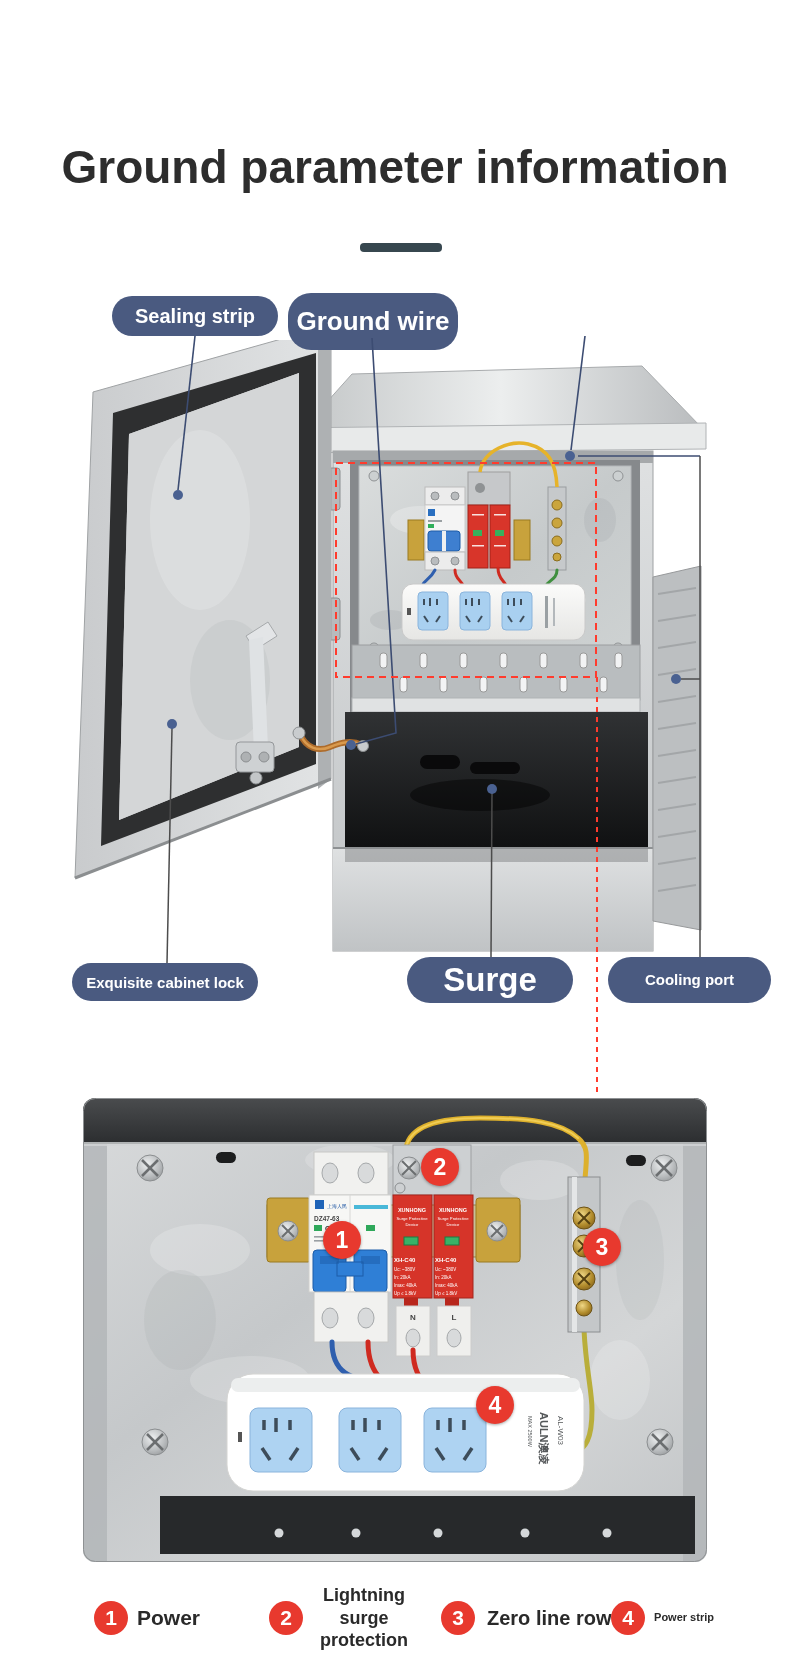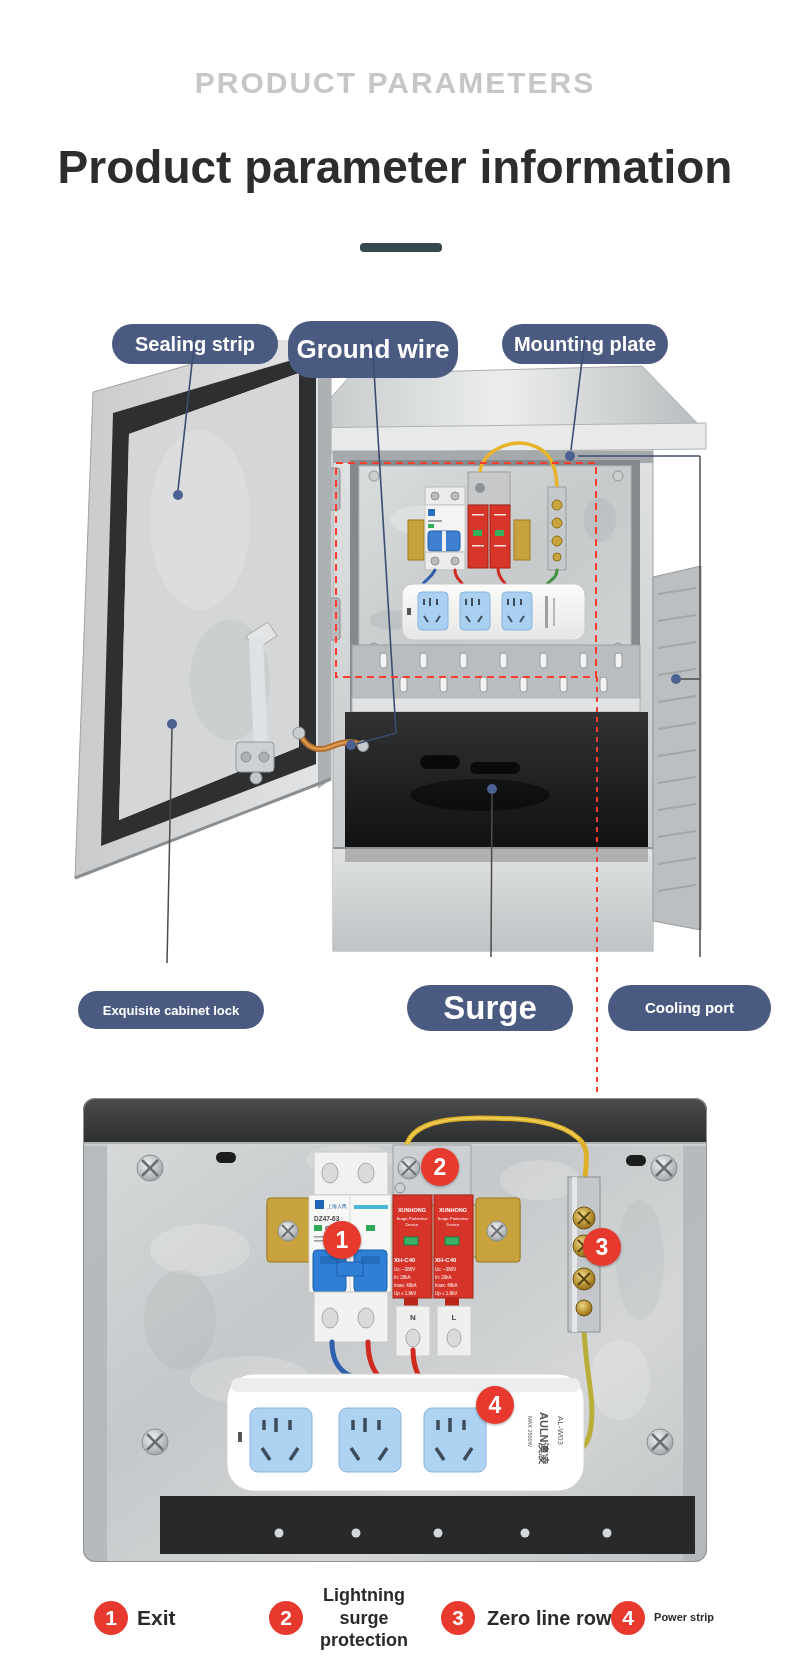--- a/index.html
+++ b/index.html
@@ -7,25 +7,25 @@
         font-family:"Liberation Sans",sans-serif;}
   
   .eyebrow{position:absolute;left:0;top:66px;width:790px;text-align:center;
            font-size:30px;font-weight:600;letter-spacing:2px;color:#c6c6c6;}
   .title{position:absolute;left:0;top:140px;width:790px;text-align:center;
          font-size:46px;font-weight:bold;color:#2d2d2d;}
   .divider{position:absolute;left:360px;top:243px;width:82px;height:9px;
            background:#37474f;border-radius:4px;}
   
   .pill{position:absolute;background:#4a5a80;color:#fff;font-weight:bold;
-        display:flex;align-items:center;justify-content:center;text-align:left;z-index:4;margin-top:28px;}
+        display:flex;align-items:center;justify-content:center;text-align:left;z-index:4;}
   .pill-sealing{left:112px;top:296px;width:166px;height:40px;border-radius:20px;font-size:20px;}
   .pill-ground{left:288px;top:293px;width:170px;height:57px;border-radius:23px;font-size:26px;}
   .pill-mounting{left:502px;top:296px;width:166px;height:40px;border-radius:20px;font-size:20px;}
-  .pill-lock{left:78px;top:963px;width:186px;height:38px;border-radius:19px;font-size:13px;}
+  .pill-lock{left:72px;top:963px;width:186px;height:38px;border-radius:19px;font-size:15px;}
   .pill-exit{left:407px;top:957px;width:166px;height:46px;border-radius:23px;font-size:33px;}
   .pill-cooling{left:608px;top:957px;width:163px;height:46px;border-radius:23px;
                 font-size:15px;line-height:1.15;padding:0 22px;box-sizing:border-box;}
   
   .photo-svg{position:absolute;z-index:1;}
   #photo1{left:55px;top:340px;}
   #photo2{left:83px;top:1098px;}
   #annot{position:absolute;left:0;top:0;z-index:5;pointer-events:none;}
   
   .marker{position:absolute;width:38px;height:38px;border-radius:50%;background:#e8392e;
@@ -43,22 +43,21 @@
   .lgl1{left:137px;top:1601px;height:34px;font-size:21px;}
   .lgl2{left:303px;top:1598px;width:122px;height:40px;font-size:18px;line-height:1.25;}
   .lgl3{left:487px;top:1601px;height:34px;font-size:20px;}
   .lgl4{left:652px;top:1598px;width:64px;height:40px;font-size:11px;line-height:1.25;}
 </style>
 </head>
 <body>
 
 <div class="page">
 
-  <div class="eyebrow">PRODUCT PARAMETERS</div>
-  <div class="title">Product parameter information</div>
+  <div class="title">Ground parameter information</div>
   <div class="divider"></div>
 
   <svg id="photo1" class="photo-svg" width="700" height="625" viewBox="55 340 700 625">
     <defs>
       <linearGradient id="gSteel" x1="0" y1="0" x2="1" y2="0">
         <stop offset="0" stop-color="#c3c6c7"></stop>
           <stop offset="0.5" stop-color="#eceeee"></stop>
           <stop offset="1" stop-color="#b9bcbe"></stop>
       </linearGradient>
       <linearGradient id="gSteelV" x1="0" y1="0" x2="0" y2="1">
@@ -517,32 +516,31 @@
       <circle cx="172" cy="724" r="5"></circle>
     </g>
     <g fill="none" stroke="#ff3b2d" stroke-width="2">
       <rect x="336" y="463" width="260" height="214" stroke-dasharray="7 5"></rect>
       <line x1="597" y1="677" x2="597" y2="1097" stroke-dasharray="5 5"></line>
     </g>
   </svg>
 
   <div class="pill pill-sealing">Sealing strip</div>
   <div class="pill pill-ground">Ground wire</div>
-  <div class="pill pill-mounting">Mounting plate</div>
   <div class="pill pill-lock">Exquisite cabinet lock</div>
   <div class="pill pill-exit">Surge</div>
   <div class="pill pill-cooling">Cooling port</div>
 
   <div class="marker m1">1</div>
   <div class="marker m2">2</div>
   <div class="marker m3">3</div>
   <div class="marker m4">4</div>
 
   <div class="lg-circle lgc1">1</div>
-  <div class="lg-label lgl1">Exit</div>
+  <div class="lg-label lgl1">Power</div>
   <div class="lg-circle lgc2">2</div>
   <div class="lg-label lgl2">Lightning surge protection</div>
   <div class="lg-circle lgc3">3</div>
   <div class="lg-label lgl3">Zero line row</div>
   <div class="lg-circle lgc4">4</div>
   <div class="lg-label lgl4">Power strip</div>
 
 </div>
 
 </body></html>

